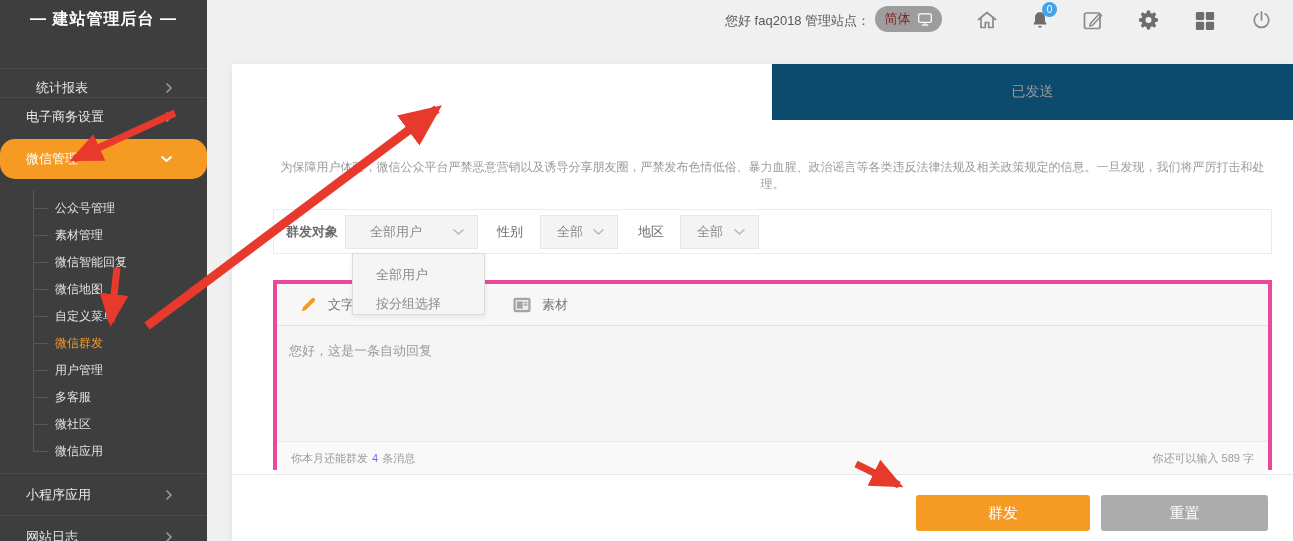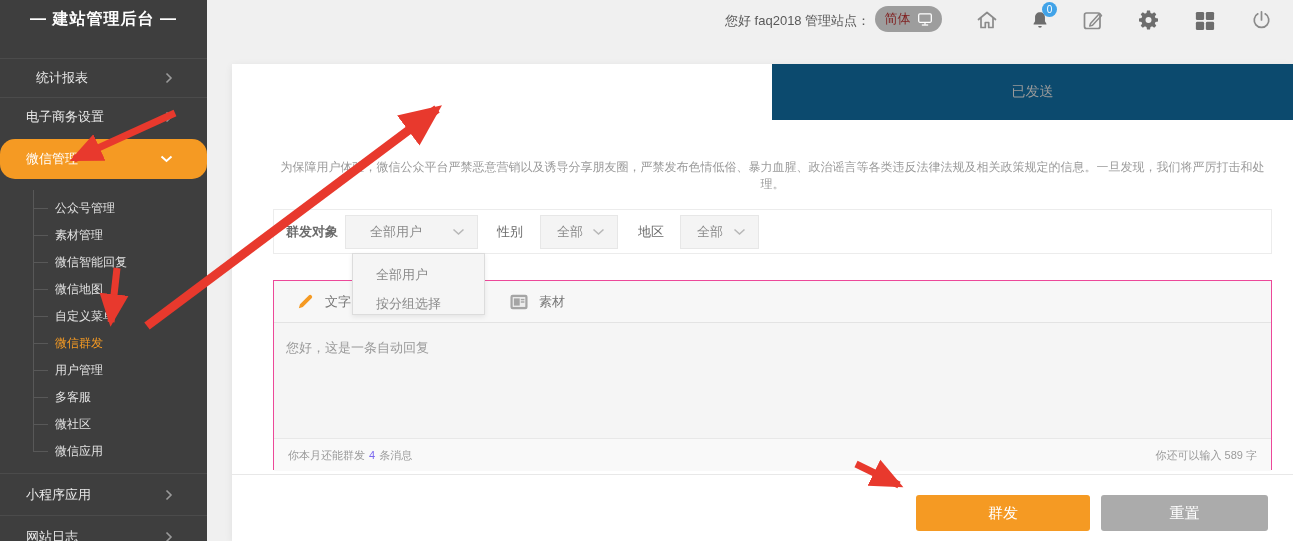--- a/index.html
+++ b/index.html
@@ -26,42 +26,42 @@
   .tab.active{left:0;width:540px;background:#fff;color:#f08519;}
   .tab.inactive{left:540px;width:521px;background:#0c4a6e;color:#9a9a9a;}
   .notice{position:absolute;left:41px;top:95px;width:999px;text-align:center;font-size:12px;color:#9b9b9b;}
   
   .form-row{position:absolute;left:41px;top:145px;width:999px;height:45px;box-sizing:border-box;border:1px solid #ececec;background:#fff;display:flex;align-items:center;}
   .form-label{font-size:13px;color:#6b6b6b;}
   .select{height:34px;box-sizing:border-box;background:#f4f4f4;border:1px solid #e7e7e7;display:flex;align-items:center;justify-content:space-between;padding:0 12px 0 24px;font-size:13px;color:#8a8a8a;cursor:pointer;}
   .dd-panel{position:absolute;left:120px;top:189px;width:133px;height:62px;box-sizing:border-box;background:#f5f5f5;border:1px solid #dcdcdc;box-shadow:0 2px 5px rgba(0,0,0,0.08);z-index:10;}
   .dd-option{height:29px;line-height:29px;padding-left:23px;font-size:13px;color:#8a8a8a;cursor:pointer;}
   
-  .editor{position:absolute;left:41px;top:216px;width:999px;height:190px;box-sizing:border-box;border:1px solid #ec4899;background:#f5f5f5;}
+  .editor{position:absolute;left:41px;top:216px;width:999px;height:190px;box-sizing:border-box;border:4px solid #ec4899;background:#f5f5f5;}
   .editor-head{position:absolute;left:0;top:0;width:100%;height:42px;box-sizing:border-box;background:#f7f7f7;border-bottom:1px solid #e3e3e3;display:flex;align-items:center;}
   .editor-tab{display:flex;align-items:center;gap:10px;font-size:13px;color:#777;cursor:pointer;}
   .editor-body{position:absolute;left:0;top:42px;width:100%;height:115px;box-sizing:border-box;padding:16px 12px;font-size:13px;color:#9a9a9a;cursor:text;}
   .editor-foot{position:absolute;left:0;top:157px;width:100%;height:33px;box-sizing:border-box;background:#f9f9f9;border-top:1px solid #e8e8e8;display:flex;align-items:center;justify-content:space-between;padding:0 14px;font-size:11px;color:#9a9a9a;}
   .quota-num{color:#7b68ee;margin:0 4px;}
   .sep-line{position:absolute;left:0;top:410px;width:1061px;height:1px;background:#e8e8e8;}
   .btn{position:absolute;top:431px;height:36px;border:none;border-radius:3px;color:#fff;font-size:15px;cursor:pointer;font-family:inherit;}
   .btn-send{left:684px;width:174px;background:#f59a23;}
   .btn-reset{left:869px;width:167px;background:#ababab;}
   
   #arrows{position:absolute;left:0;top:0;width:1293px;height:541px;pointer-events:none;z-index:50;}
 </style>
 </head>
 <body>
 
 <div id="screen">
 
   <div id="sidebar">
     <div class="side-title">— 建站管理后台 —</div>
 
-    <div class="side-row" style="top:58px;padding-left:36px;">
+    <div class="side-row" style="top:68px;padding-left:36px;">
       <span>统计报表</span>
       <span class="chev">
         <svg width="8" height="12" viewBox="0 0 8 12">
             <polyline points="1.5,1.5 6,6 1.5,10.5" fill="none" stroke="#9a9a9a" stroke-width="1.6"></polyline>
           </svg>
       </span>
     </div>
     <div class="side-row" style="top:97px;">
       <span>电子商务设置</span>
       <span class="chev">

